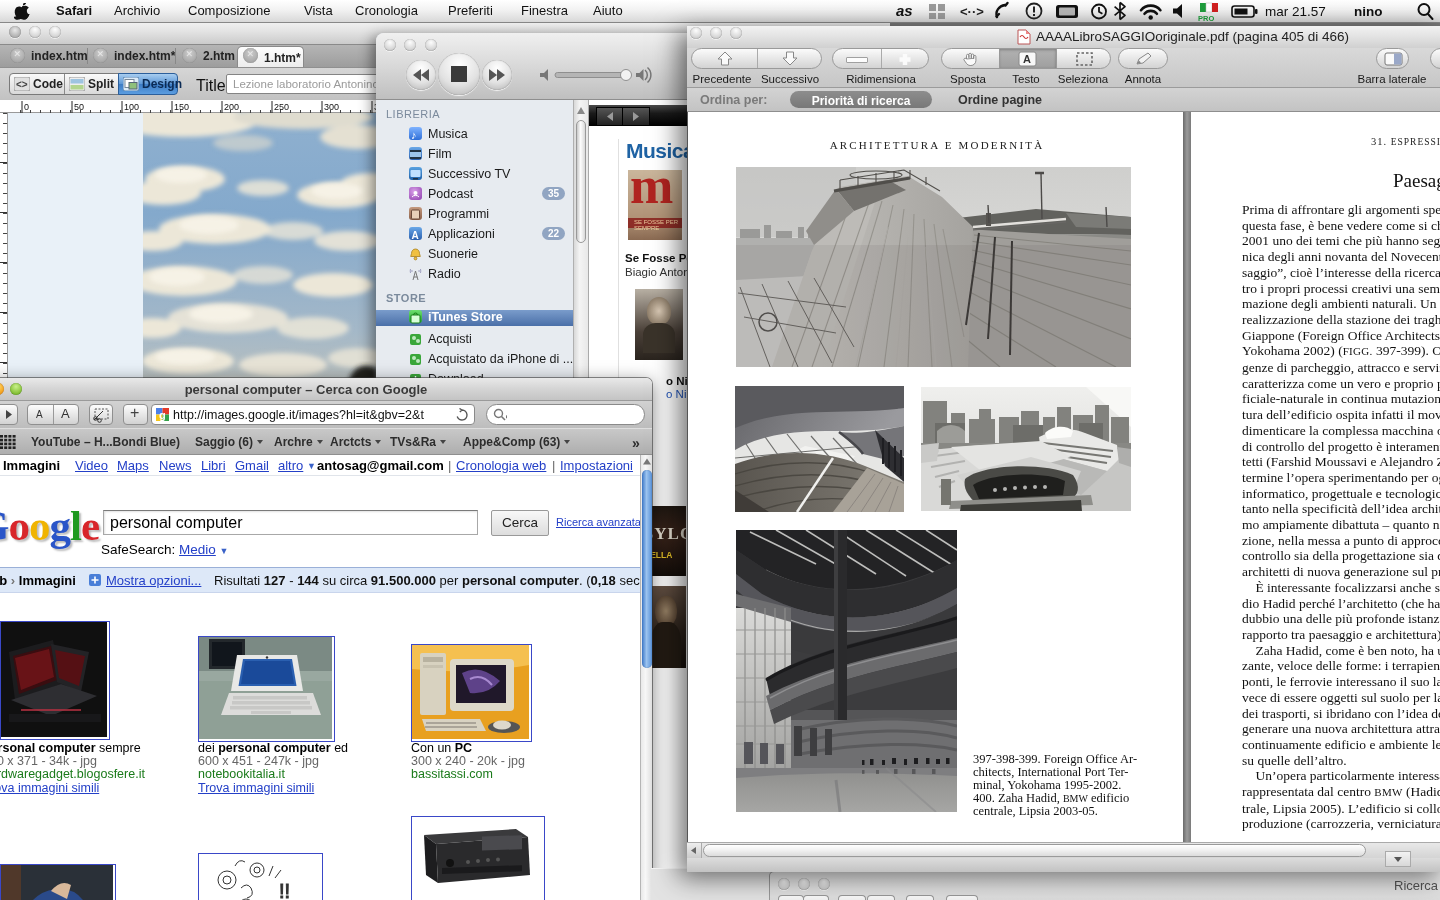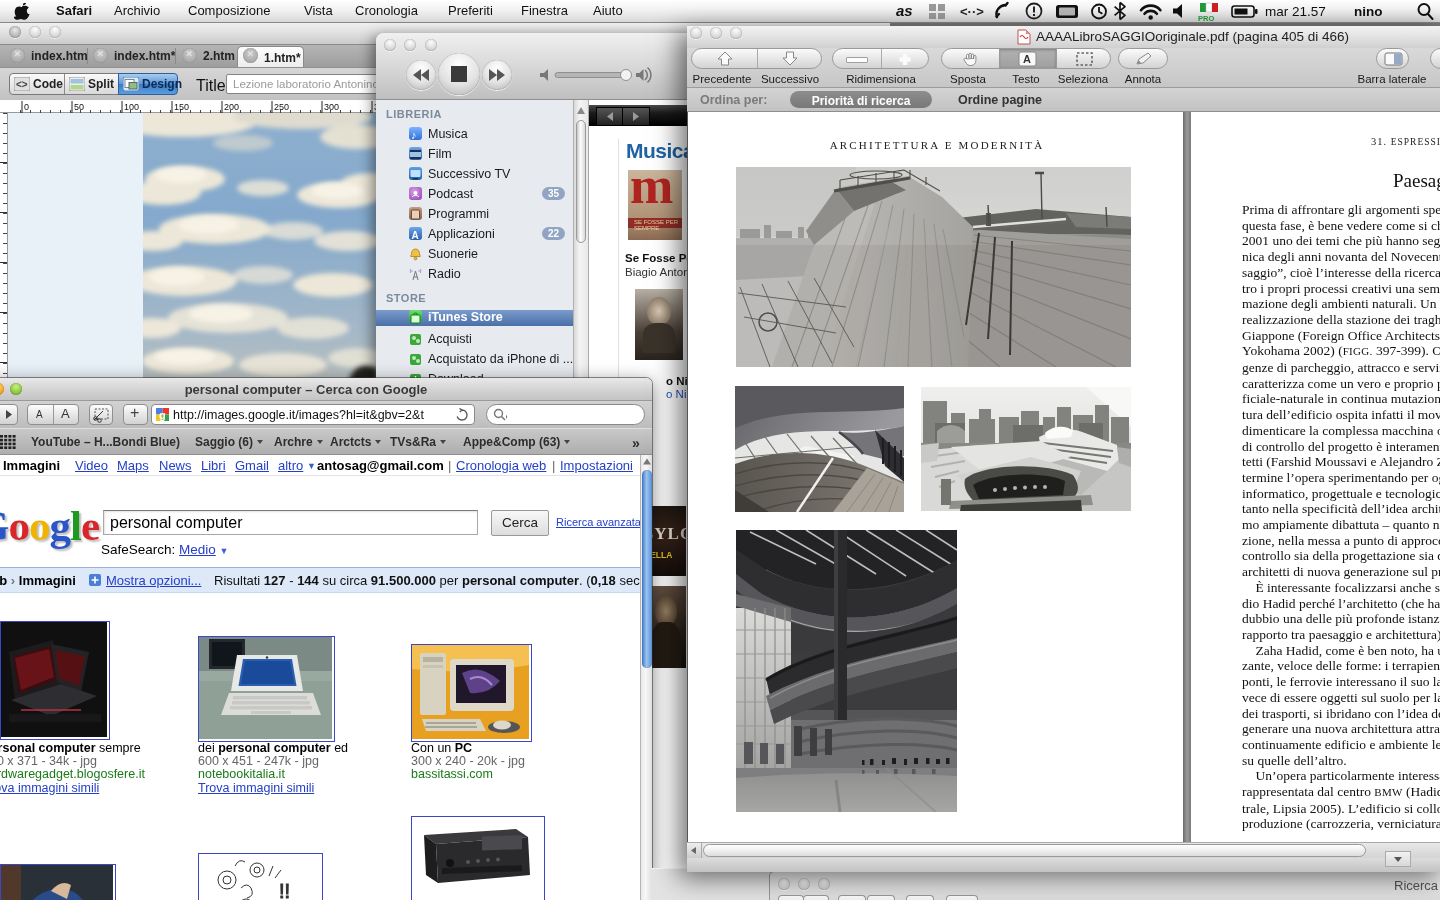--- a/index.html
+++ b/index.html
@@ -308,21 +308,21 @@
     </div>
     <svg class="abs" style="left:160px;top:33px" width="120" height="18">
       <path d="M4 7 h4 l4-4 v12 l-4-4 h-4 z" fill="#777"></path>
       <rect x="19" y="6.5" width="76" height="5" rx="2.5" fill="#b5b5b5" stroke="#8f8f8f" stroke-width="1"></rect>
       <circle cx="90" cy="9" r="5.5" fill="#f2f2f2" stroke="#909090"></circle>
       <path d="M100 7 h3.5 l4-4 v12 l-4-4 h-3.5 z" fill="#777"></path>
       <path d="M109 4 a6.5 6.5 0 0 1 0 10 M111.5 1.5 a10 10 0 0 1 0 15" stroke="#777" fill="none" stroke-width="1.5"></path>
     </svg>
   </div>
   <div class="abs" id="it-sidebar" style="left:0;top:67px;width:198px;height:768px;background:#e7ebf0;border-right:1px solid #b0b0b0;box-sizing:border-box;">
-    <div class="abs" style="left:10px;top:8px;font-size:11px;font-weight:bold;color:#7b8a9c;letter-spacing:.5px">LIBRERIA</div>
+    <div class="abs" style="left:10px;top:8px;font-size:11px;font-weight:normal;color:#7b8a9c;letter-spacing:.5px">LIBRERIA</div>
     <div class="srow" style="top:26px">
         <span class="sic" style="background:linear-gradient(#7fb3ff,#2f6fd8)"><svg width="13" height="13">
             <text x="2" y="11" font-size="11" fill="#fff">♪</text>
           </svg></span>
         <span class="stx">Musica</span>
       </div>
     <div class="srow" style="top:46px">
         <span class="sic" style="background:linear-gradient(#6aa8e8,#2a5fae)"><svg width="13" height="13">
             <rect x="1" y="2" width="11" height="9" fill="#9cc4ea"></rect>
             <rect x="1" y="2" width="11" height="2" fill="#234"></rect>
@@ -1080,20 +1080,21 @@
           </g>
 <g fill="#55555a">
             <rect x="8" y="212" width="9" height="22"></rect>
             <rect x="24" y="213" width="8" height="21"></rect>
             <rect x="40" y="214" width="8" height="20"></rect>
           </g>
 <path d="M150 238 L200 282" stroke="#88888a" stroke-width="2" opacity=".5"></path>
 <path d="M100 250 L104 282" stroke="#777779" stroke-width="3" opacity=".6"></path>
 </svg>
       </div>
+    <div class="abs serif" style="left:286px;top:641px;width:170px;font-size:12.5px;line-height:13px;color:#111">397-398-399. Foreign Office Ar-<br>chitects, International Port Ter-<br>minal, Yokohama 1995-2002.<br>400. Zaha Hadid, <span style="font-size:10px">BMW</span> edificio<br>centrale, Lipsia 2003-05.</div>
 
     <div class="abs serif" style="left:684px;top:24px;font-size:10.5px;letter-spacing:1px;color:#222;white-space:nowrap">31. <span style="font-size:9.5px">ESPRESSIONI</span></div>
     <div class="abs serif" style="left:706px;top:58px;font-size:19px;color:#111;white-space:nowrap">Paesaggi in movimento</div>
     <div class="abs serif" id="pv-text" style="left:555px;top:90px;width:300px;font-size:13.5px;line-height:15.7px;color:#111">
         <div class="pl">Prima di affrontare gli argomenti specifici di</div>
         <div class="pl">questa fase, è bene vedere come si chiude il</div>
         <div class="pl">2001 uno dei temi che più hanno segnato la tec-</div>
         <div class="pl">nica degli anni novanta del Novecento: il “pae-</div>
         <div class="pl">saggio”, cioè l’interesse della ricerca verso den-</div>
         <div class="pl">tro i propri processi creativi una sempre più for-</div>

